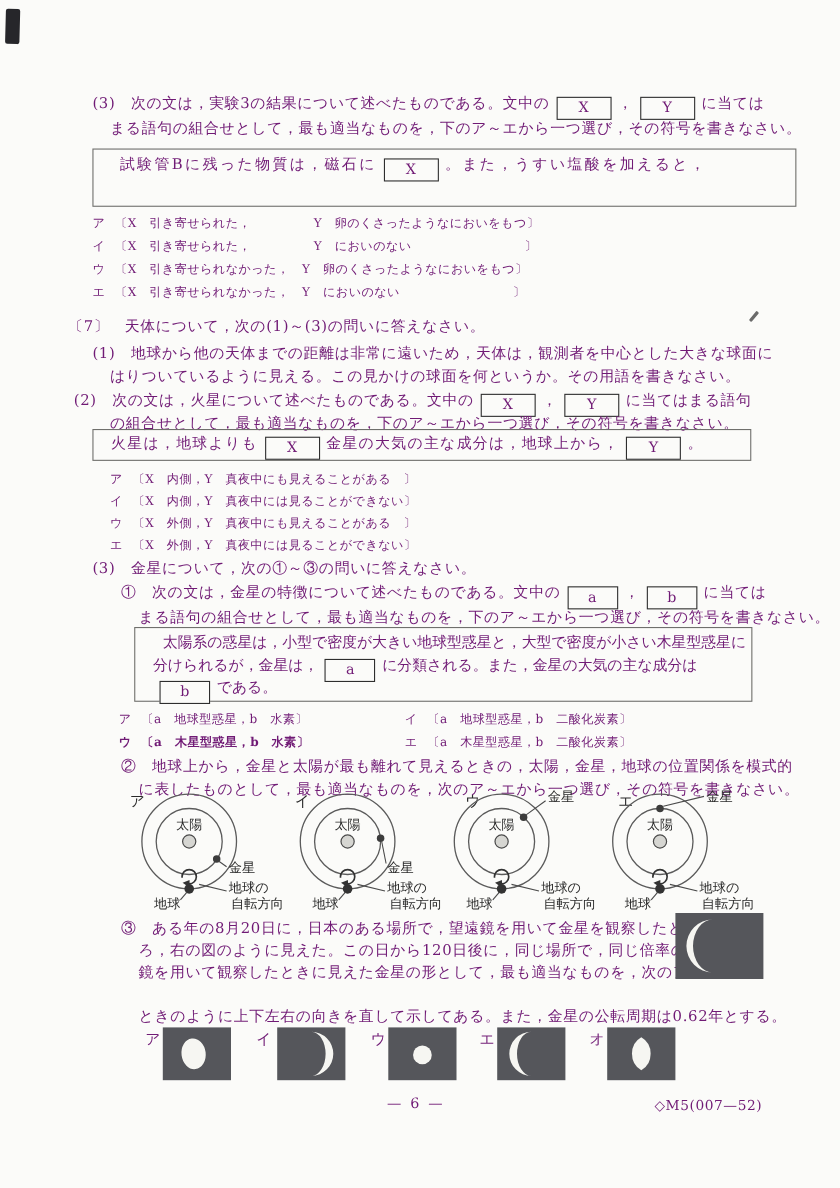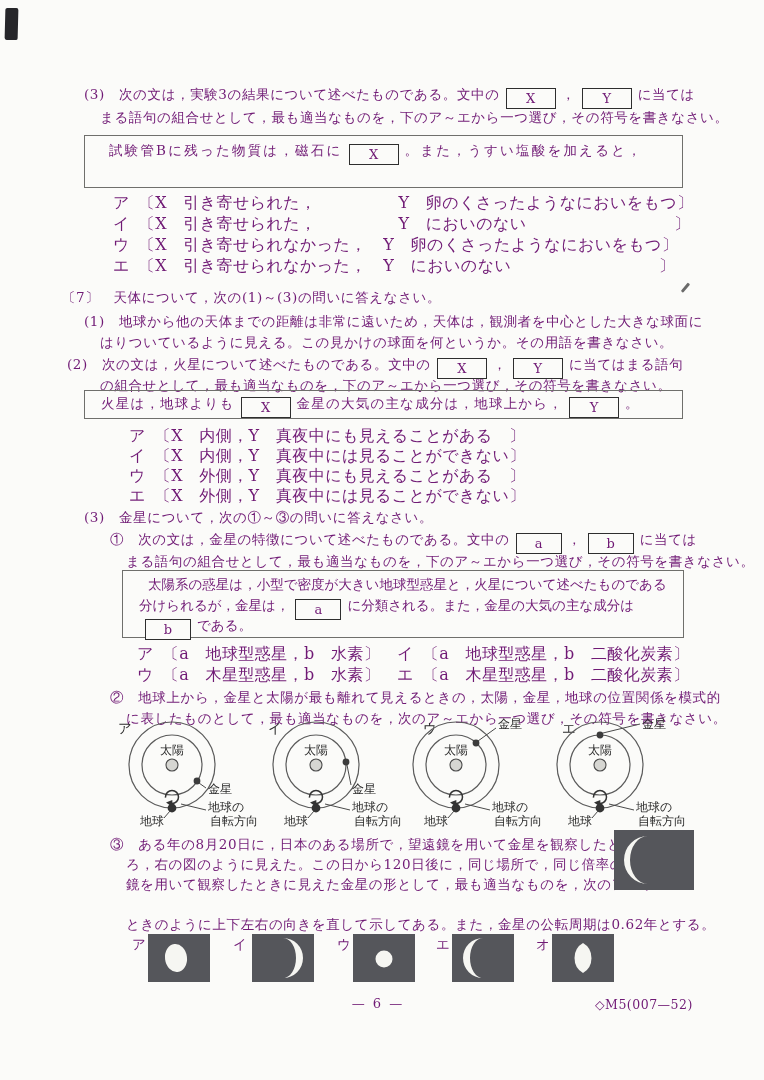--- a/index.html
+++ b/index.html
@@ -1,19 +1,19 @@
 <!DOCTYPE html>
 <html><head>
 <meta charset="utf-8">
 <style>
   html,body{margin:0;padding:0;background:#e8e8e6;}
   .page{position:relative;width:764px;height:1080px;margin:0 auto;background:#fbfbf9;
         font-family:"DejaVu Serif","Liberation Serif",serif;color:#701a75;overflow:hidden;}
   .ln{position:absolute;font-size:13.5px;letter-spacing:.6px;white-space:pre;line-height:20px;}
-  .opt{position:absolute;font-size:16px;letter-spacing:.4px;white-space:pre;line-height:20px;margin-left:29px;}
+  .opt{position:absolute;font-size:11px;letter-spacing:.4px;white-space:pre;line-height:20px;}
   .opt .k{margin-right:9px;}
   .ib{display:inline-block;min-width:48px;height:19px;line-height:19px;border:1.5px solid #2e2e2e;
       text-align:center;margin:0 6px;vertical-align:-4px;letter-spacing:0;font-size:13px;background:#fbfbf9;}
   .ib.sm{min-width:44px;}
   .stbox{position:absolute;border:1.2px solid #6f6f6c;}
   .bln{position:absolute;font-size:13.5px;white-space:pre;line-height:20px;}
   .sp1{letter-spacing:2.2px;}
   .sp2{letter-spacing:1.2px;}
   .psq{position:absolute;width:62px;height:48px;background:#55565b;}
   .plabel{position:absolute;font-size:13.5px;}
@@ -29,21 +29,21 @@
 <body>
 
 <div class="page">
 
   <div class="corner-mark"></div>
   <div class="pen-mark"></div>
 
   <div class="ln" style="left:84px;top:84px;"><span>(3)　次の文は，実験3の結果について述べたものである。文中の</span><span class="ib">X</span><span>，</span><span class="ib">Y</span><span>に当ては</span></div>
   <div class="ln" style="left:100px;top:107px;">まる語句の組合せとして，最も適当なものを，下のア～エから一つ選び，その符号を書きなさい。</div>
 
-  <div class="stbox" style="left:84px;top:135px;width:597px;height:51px;">
+  <div class="stbox" style="left:84px;top:135px;width:597px;height:51px;padding-left:41px;">
     <div class="bln sp1" style="left:24px;top:4px;"><span>試験管Bに残った物質は，磁石に</span><span class="ib">X</span><span>。また，うすい塩酸を加えると，</span></div>
   </div>
 
   <div class="opt" style="left:84px;top:193px;"><span class="k">ア</span><span>〔X　引き寄せられた，　　　　　Y　卵のくさったようなにおいをもつ〕</span></div>
   <div class="opt" style="left:84px;top:214px;"><span class="k">イ</span><span>〔X　引き寄せられた，　　　　　Y　においのない　　　　　　　　　〕</span></div>
   <div class="opt" style="left:84px;top:235px;"><span class="k">ウ</span><span>〔X　引き寄せられなかった，　Y　卵のくさったようなにおいをもつ〕</span></div>
   <div class="opt" style="left:84px;top:256px;"><span class="k">エ</span><span>〔X　引き寄せられなかった，　Y　においのない　　　　　　　　　〕</span></div>
 
   <div class="ln" style="left:62px;top:287px;">〔7〕　天体について，次の(1)～(3)の問いに答えなさい。</div>
 
@@ -61,28 +61,28 @@
   <div class="opt" style="left:100px;top:446px;"><span class="k">イ</span><span>〔X　内側，Y　真夜中には見ることができない〕</span></div>
   <div class="opt" style="left:100px;top:466px;"><span class="k">ウ</span><span>〔X　外側，Y　真夜中にも見えることがある　〕</span></div>
   <div class="opt" style="left:100px;top:486px;"><span class="k">エ</span><span>〔X　外側，Y　真夜中には見ることができない〕</span></div>
 
   <div class="ln" style="left:84px;top:507px;">(3)　金星について，次の①～③の問いに答えなさい。</div>
 
   <div class="ln" style="left:110px;top:529px;"><span>①　次の文は，金星の特徴について述べたものである。文中の</span><span class="ib sm">a</span><span>，</span><span class="ib sm">b</span><span>に当ては</span></div>
   <div class="ln" style="left:126px;top:551px;">まる語句の組合せとして，最も適当なものを，下のア～エから一つ選び，その符号を書きなさい。</div>
 
   <div class="stbox" style="left:122px;top:570px;width:560px;height:66px;">
-    <div class="bln" style="left:25px;top:3px;">太陽系の惑星は，小型で密度が大きい地球型惑星と，火星について述べたものである</div>
+    <div class="bln" style="left:25px;top:3px;">太陽系の惑星は，小型で密度が大きい地球型惑星と，大型で密度が小さい木星型惑星に</div>
     <div class="bln" style="left:16px;top:24px;"><span>分けられるが，金星は，</span><span class="ib sm">a</span><span>に分類される。また，金星の大気の主な成分は</span></div>
     <div class="bln" style="left:16px;top:44px;"><span class="ib sm">b</span><span>である。</span></div>
   </div>
 
   <div class="opt" style="left:368px;top:644px;"><span class="k">イ</span><span>〔a　地球型惑星，b　二酸化炭素〕</span></div>
   <div class="opt" style="left:108px;top:644px;"><span class="k">ア</span><span>〔a　地球型惑星，b　水素〕</span></div>
-  <div class="opt" style="left:108px;top:665px;"><span class="k">ウ</span><span>〔a　木星型惑星，b　水素〕</span></div>
+  <div class="opt" style="left:108px;top:665px;font-weight:bold;"><span class="k">ウ</span><span>〔a　木星型惑星，b　水素〕</span></div>
   <div class="opt" style="left:368px;top:665px;"><span class="k">エ</span><span>〔a　木星型惑星，b　二酸化炭素〕</span></div>
 
   <div class="ln" style="left:110px;top:687px;">②　地球上から，金星と太陽が最も離れて見えるときの，太陽，金星，地球の位置関係を模式的</div>
   <div class="ln" style="left:126px;top:708px;">に表したものとして，最も適当なものを，次のア～エから一つ選び，その符号を書きなさい。</div>
 
   <div class="dstrip">
     <svg width="612" height="122" viewBox="0 0 612 122">
 
       <g transform="translate(77,0)">
         <text x="-54" y="23" font-size="13.5">ア</text>

